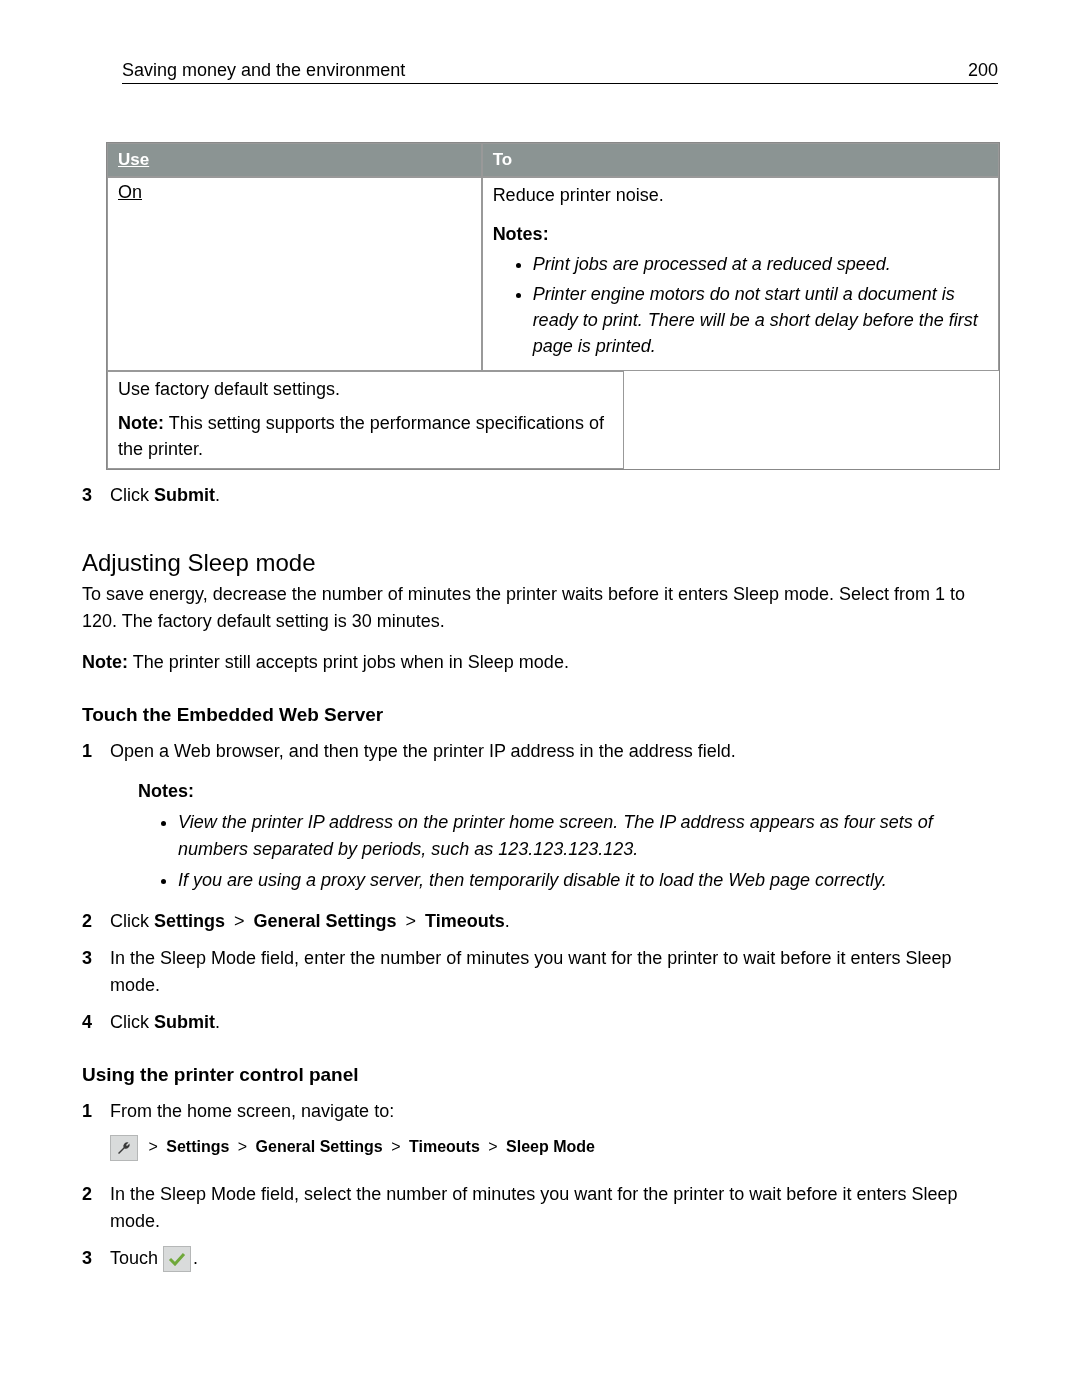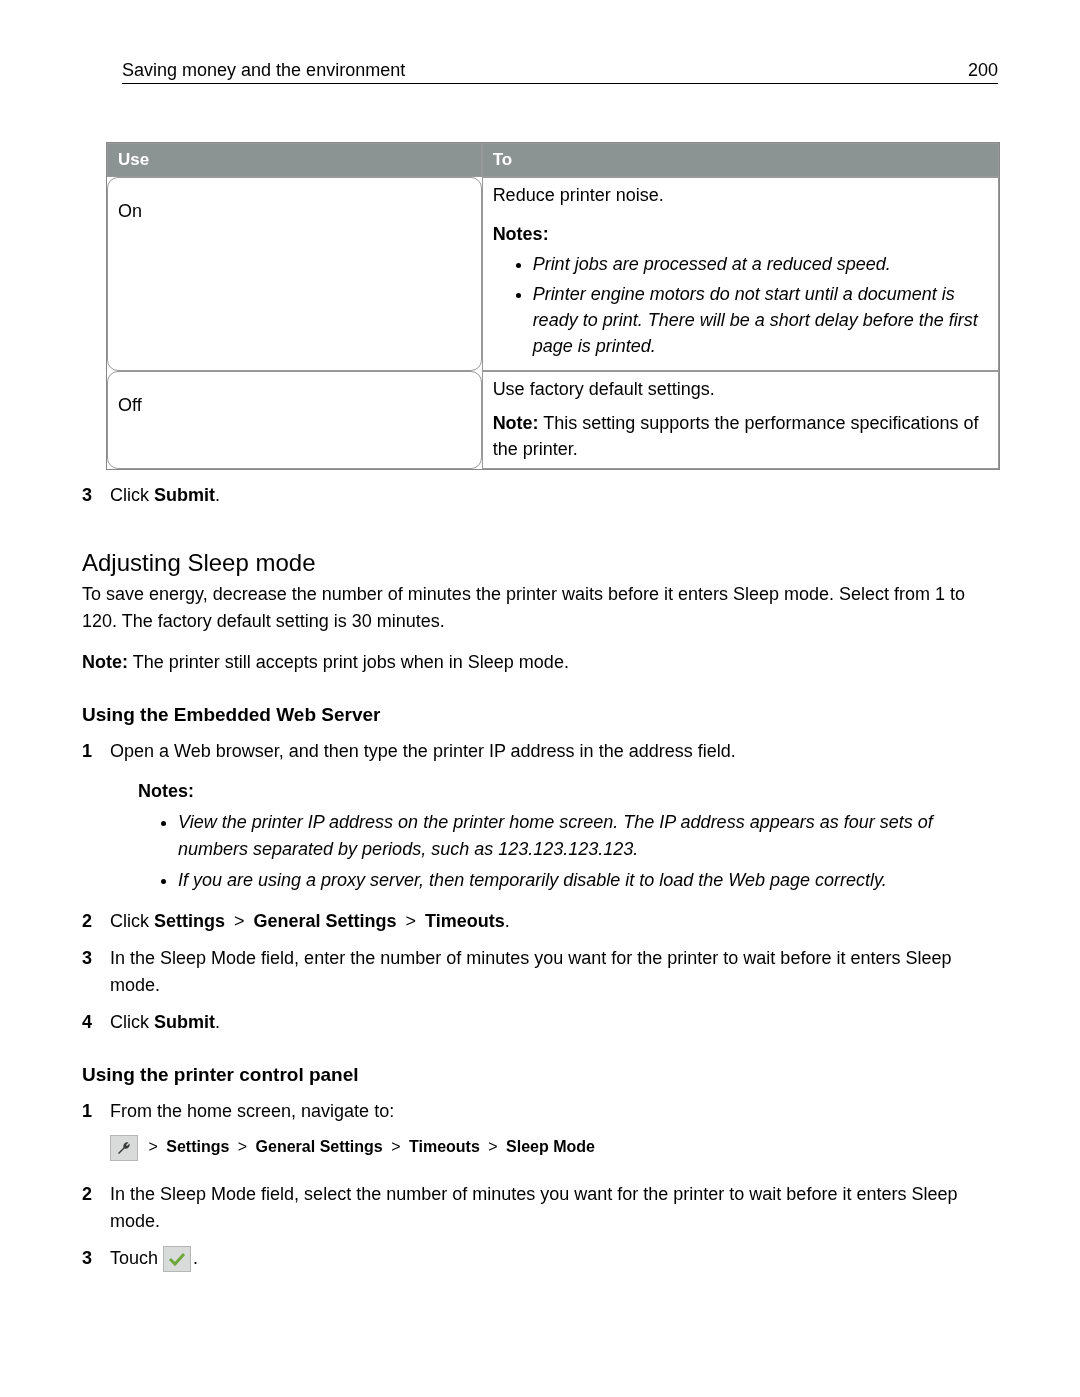--- a/index.html
+++ b/index.html
@@ -36,28 +36,28 @@
     background: #8b9493;
     color: #fff;
     font-weight: 600;
     font-size: 17px;
   }
   .th-row > div, .tr-row > div {
     border: 1px solid #999;
     padding: 6px 10px;
     box-sizing: border-box;
   }
-  .col1 { width: 42%; }
+  .col1 { width: 42%; text-decoration: underline; }
   .col2 { width: 58%; }
   .tr-row {
     display: flex;
     font-size: 18px;
     line-height: 1.45;
   }
-  .tr-row .col1 { padding-top: 20px; border-radius: 11px; }
+  .tr-row .col1 { padding-top: 1px; }
   .tr-row .col2 { padding-top: 4px; }
   .notes-label { font-weight: 700; margin-top: 13px; margin-bottom: 4px; }
   ul.bullets { margin: 4px 0 4px 0; padding-left: 40px; list-style: disc; }
   ul.bullets li { margin-bottom: 4px; font-style: italic; }
   .note-inline { margin-top: 8px; }
   .step-list {
     margin: 12px 0 0 0;
     padding: 0;
     list-style: none;
     font-size: 18px;
@@ -126,21 +126,20 @@
         <div>Reduce printer noise.</div>
         <div class="notes-label">Notes:</div>
         <ul class="bullets">
           <li>Print jobs are processed at a reduced speed.</li>
           <li>Printer engine motors do not start until a document is ready to print. There will be a short delay before the first page is printed.</li>
         </ul>
       </div>
     </div>
 
     <div class="tr-row">
-      <div class="col1">Off</div>
       <div class="col2">
         <div>Use factory default settings.</div>
         <div class="note-inline">
           <span class="bold">Note:</span><span> This setting supports the performance specifications of the printer.</span>
         </div>
       </div>
     </div>
   </div>
 
   <ol class="step-list">
@@ -151,21 +150,21 @@
       </span>
     </li>
   </ol>
 
   <h2 class="section-title">Adjusting Sleep mode</h2>
   <div class="para">To save energy, decrease the number of minutes the printer waits before it enters Sleep mode. Select from 1 to 120. The factory default setting is 30 minutes.</div>
   <div class="para">
     <span class="bold">Note:</span><span> The printer still accepts print jobs when in Sleep mode.</span>
   </div>
 
-  <h3 class="sub-title">Using the Embedded Web Server</h3>
+  <h3 class="sub-title">Touch the Embedded Web Server</h3>
   <ol class="step-list">
     <li>
       <span class="step-num">1</span>
       <span class="step-body">
         <span>Open a Web browser, and then type the printer IP address in the address field.</span>
         <div class="inner-indent">
           <div class="notes-label">Notes:</div>
           <ul class="bullets">
             <li>View the printer IP address on the printer home screen. The IP address appears as four sets of numbers separated by periods, such as 123.123.123.123.</li>
             <li>If you are using a proxy server, then temporarily disable it to load the Web page correctly.</li>

